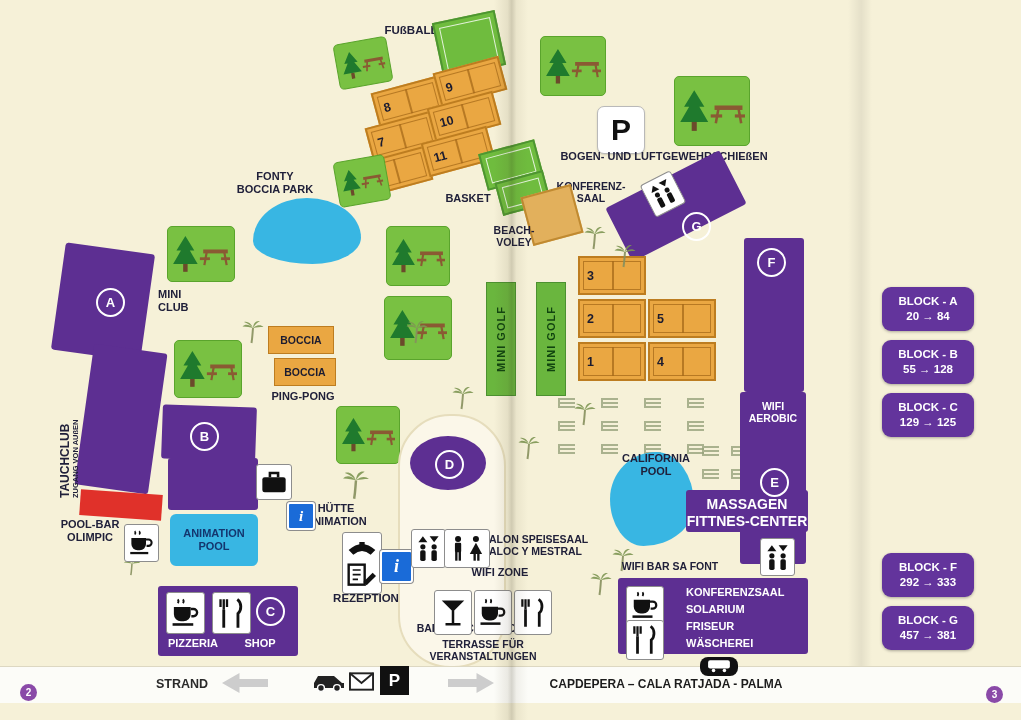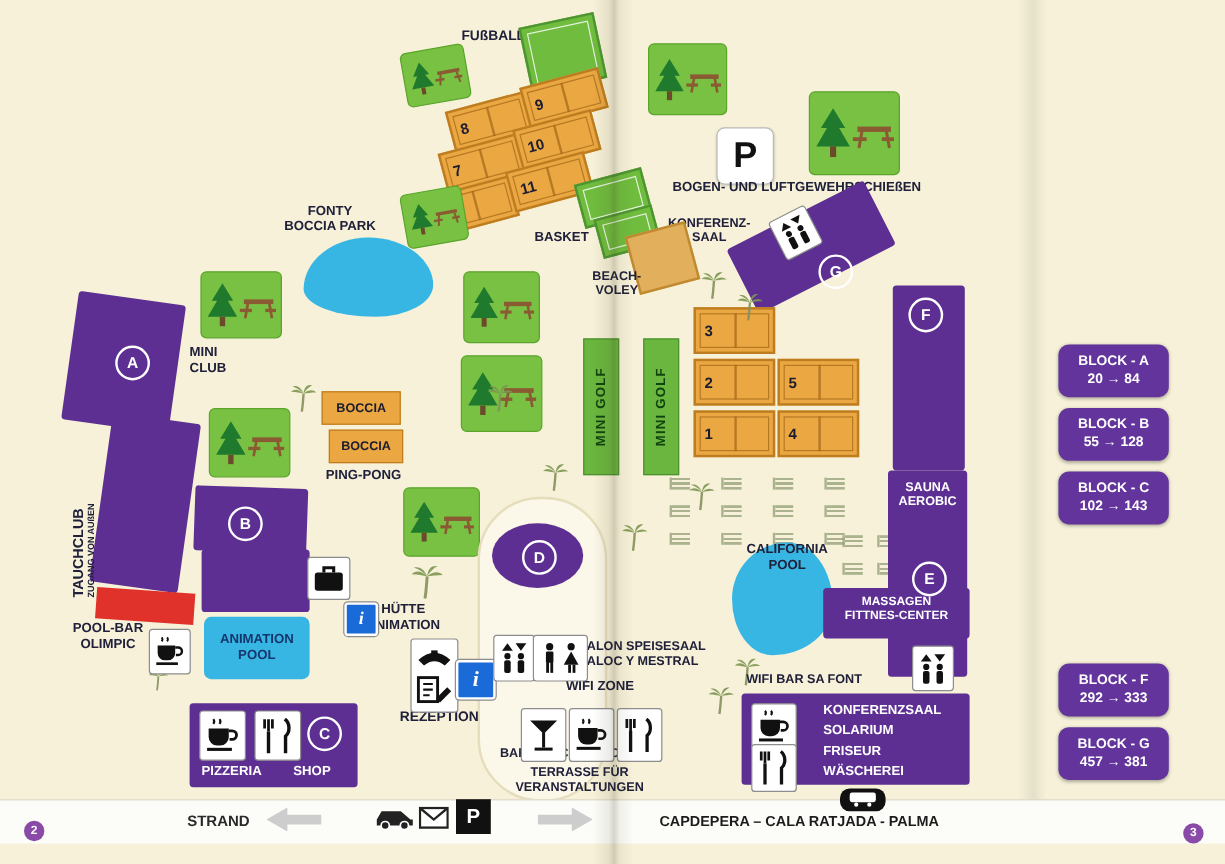--- a/index.html
+++ b/index.html
@@ -528,25 +528,25 @@
       <div class="lounger"></div>
       <div class="lounger"></div>
       <div class="lounger"></div>
     </div>
 
   <div class="pool" style="left:610px;top:452px;width:84px;height:94px;border-radius:55% 45% 60% 40%/50% 55% 45% 50%"></div>
   <div class="lbl ctr" style="left:610px;top:452px;width:92px;z-index:6">CALIFORNIA
 POOL</div>
 
   <div class="bld" style="left:740px;top:392px;width:66px;height:172px"></div>
-  <div class="lbl ctr wt" style="left:740px;top:400px;width:66px;font-size:10.5px">SAUNA
+  <div class="lbl ctr wt" style="left:740px;top:400px;width:66px;font-size:10.5px">WIFI
 AEROBIC</div>
   <div class="ltr" style="left:760px;top:468px">E</div>
   <div class="bld" style="left:686px;top:490px;width:122px;height:42px"></div>
-  <div class="lbl ctr wt" style="left:686px;top:496px;width:122px;font-size:10px">MASSAGEN
+  <div class="lbl ctr wt" style="left:686px;top:496px;width:122px;font-size:14px">MASSAGEN
 FITTNES-CENTER</div>
   <div class="ibox" style="left:760px;top:538px;width:27px;height:30px">
       <span class="icon">
         <svg viewBox="0 0 24 24">
           <polygon points="7,1 3,6.5 11,6.5" fill="#111"></polygon>
           <polygon points="13,1 21,1 17,6.5" fill="#111"></polygon>
           <circle cx="7" cy="10.5" r="2.3" fill="#111"></circle>
           <rect x="4.6" y="13.5" width="4.8" height="9.5" rx="1.5" fill="#111"></rect>
           <circle cx="17" cy="10.5" r="2.3" fill="#111"></circle>
           <rect x="14.6" y="13.5" width="4.8" height="9.5" rx="1.5" fill="#111"></rect>
@@ -584,21 +584,21 @@
   <div class="legend-item" style="top:287px">
       <span>BLOCK - A</span>
       <span>20 → 84</span>
     </div>
   <div class="legend-item" style="top:340px">
       <span>BLOCK - B</span>
       <span>55 → 128</span>
     </div>
   <div class="legend-item" style="top:393px">
       <span>BLOCK - C</span>
-      <span>102 → 143</span>
+      <span>129 → 125</span>
     </div>
   <div class="legend-item" style="top:553px">
       <span>BLOCK - F</span>
       <span>292 → 333</span>
     </div>
   <div class="legend-item" style="top:606px">
       <span>BLOCK - G</span>
       <span>457 → 381</span>
     </div>
 

